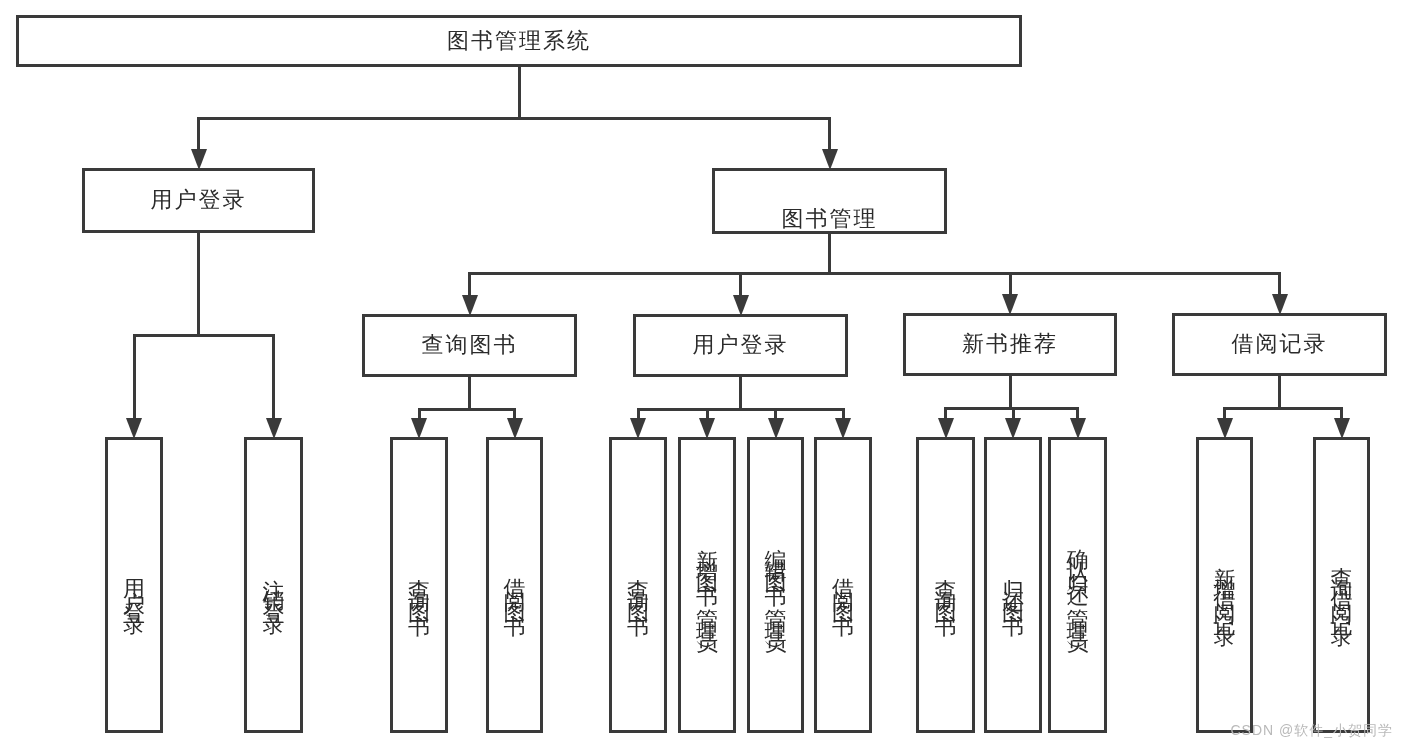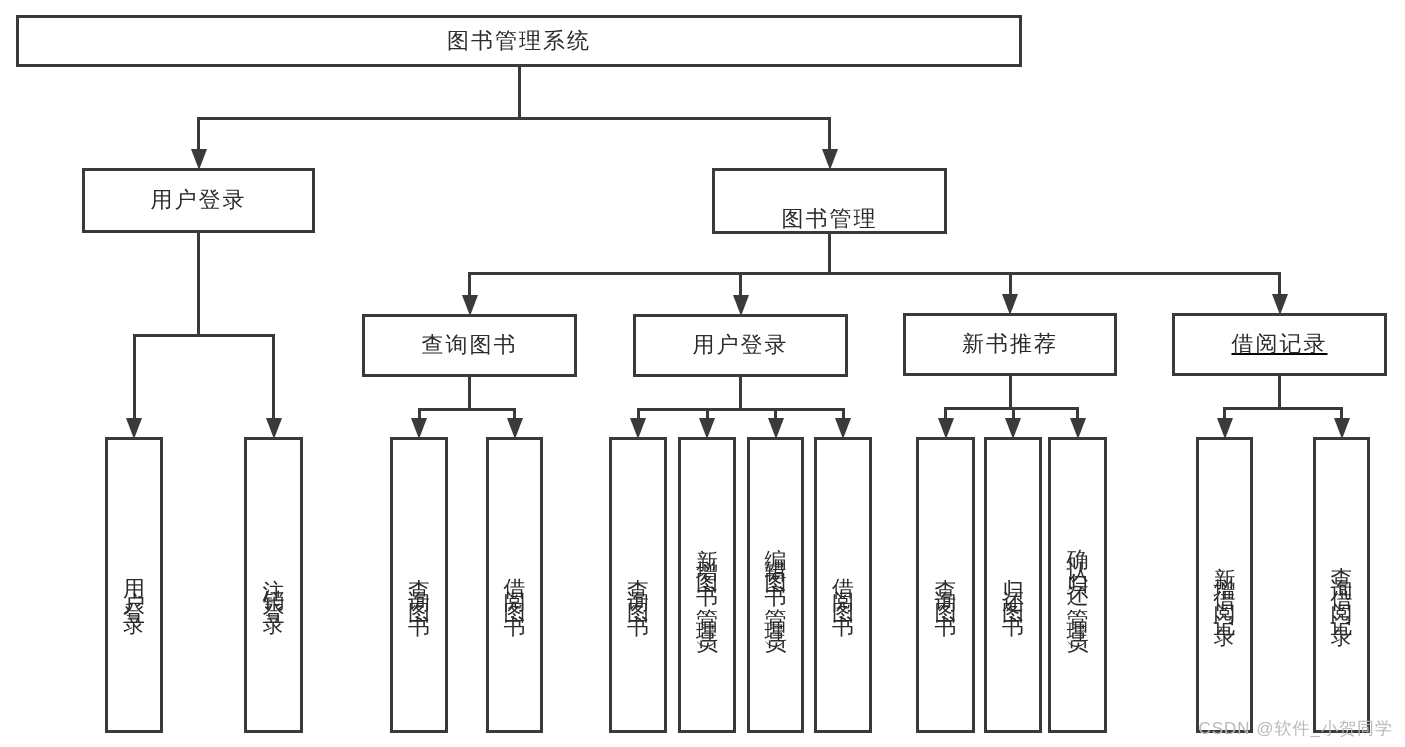--- a/index.html
+++ b/index.html
@@ -50,21 +50,21 @@
     height: 0;
     border-left: 8px solid transparent;
     border-right: 8px solid transparent;
     border-top: 21px solid var(--line-color, #3a3a3a);
     z-index: 1;
   }
   .watermark {
     position: absolute;
     right: 12px;
     bottom: 7px;
-    font-size: 17px;
+    font-size: 14px;
     letter-spacing: 1px;
     z-index: 3;
   }
 </style>
 </head>
 <body>
 
 <div class="canvas">
   <div>
       <div class="node" style="left: 16px; top: 15px; width: 1006px; height: 52px;">
@@ -78,21 +78,21 @@
       </div>
       <div class="node" style="left: 362px; top: 314px; width: 215px; height: 63px;">
         <span class="label">查询图书</span>
       </div>
       <div class="node" style="left: 633px; top: 314px; width: 215px; height: 63px;">
         <span class="label">用户登录</span>
       </div>
       <div class="node" style="left: 903px; top: 313px; width: 214px; height: 63px;">
         <span class="label">新书推荐</span>
       </div>
-      <div class="node" style="left: 1172px; top: 313px; width: 215px; height: 63px; text-decoration: underline;">
+      <div class="node" style="left: 1172px; top: 313px; width: 215px; height: 63px;">
         <span class="label">借阅记录</span>
       </div>
       <div class="node v" style="left: 105px; top: 437px; width: 58px; height: 296px;">
         <span class="label">用户登录</span>
       </div>
       <div class="node v" style="left: 244px; top: 437px; width: 59px; height: 296px;">
         <span class="label">注销登录</span>
       </div>
       <div class="node v" style="left: 390px; top: 437px; width: 58px; height: 296px;">
         <span class="label">查询图书</span>

